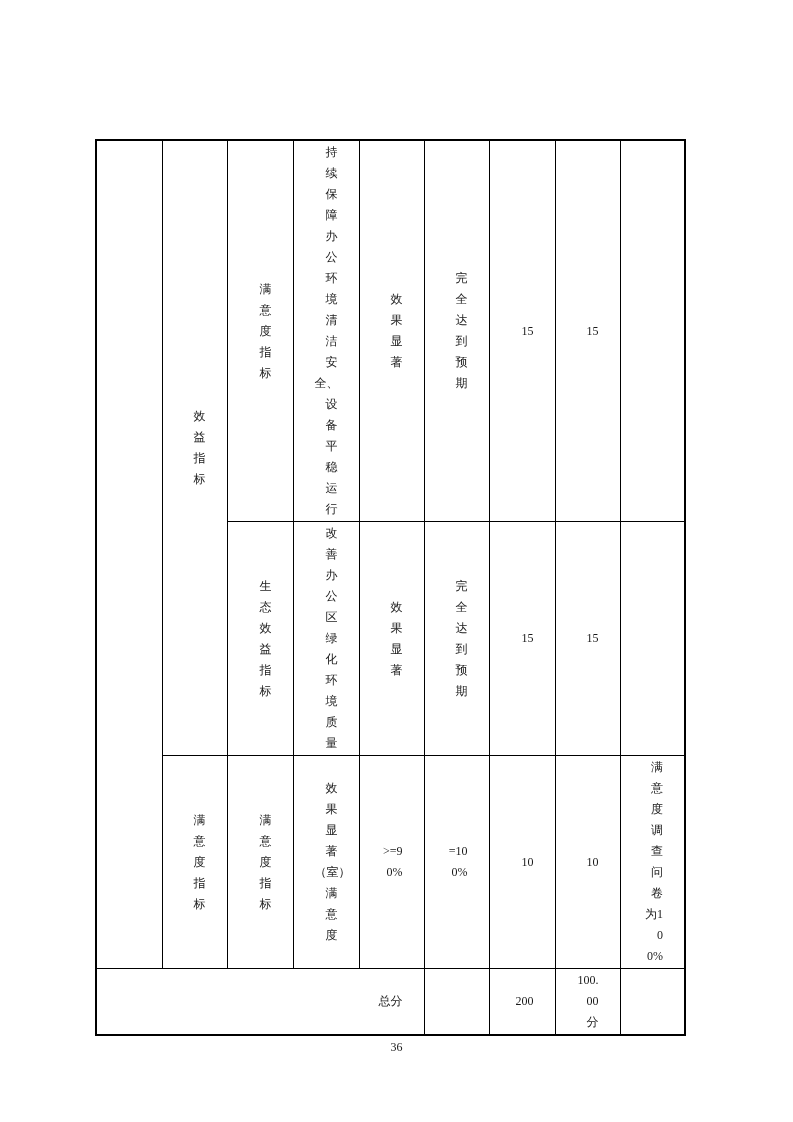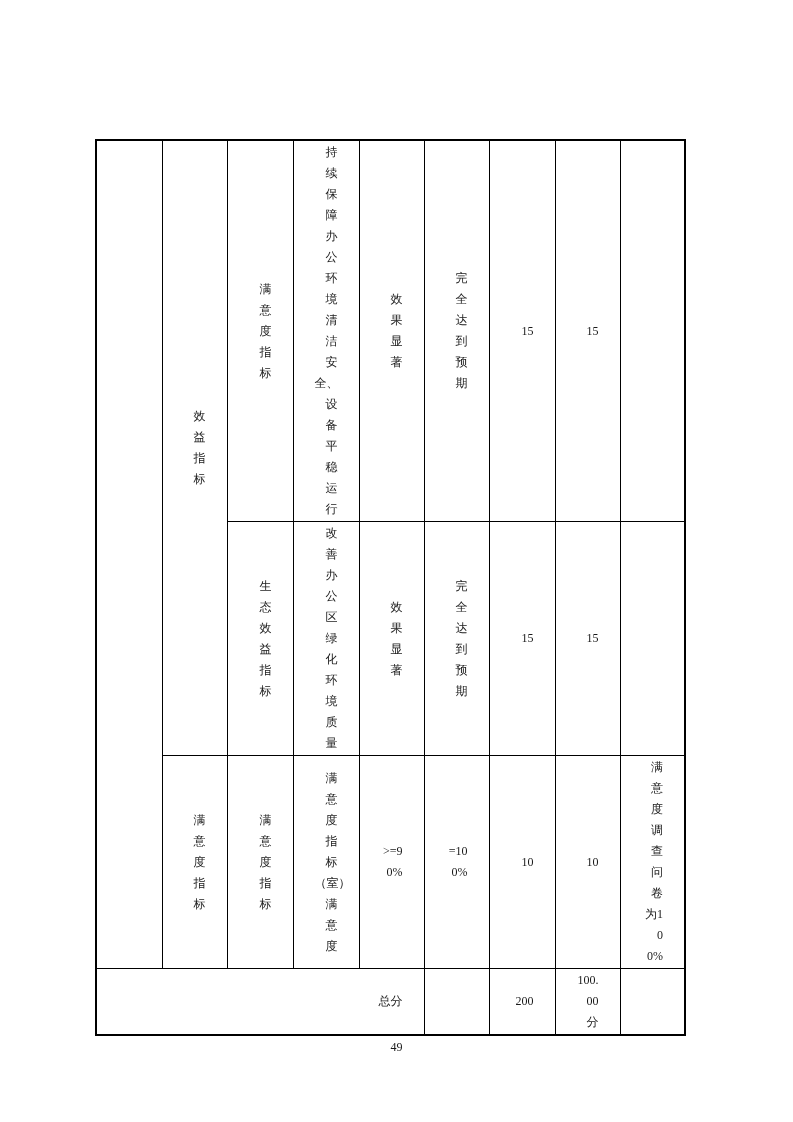--- a/index.html
+++ b/index.html
@@ -83,32 +83,32 @@
         <td>改善办公区绿化环境质量</td>
         <td>效果显著</td>
         <td>完全达到预期</td>
         <td>15</td>
         <td>15</td>
         <td></td>
       </tr>
       <tr class="row-satisf">
         <td>满意度指标</td>
         <td>满意度指标</td>
-        <td>满意度指标（室）满意度</td>
+        <td>效果显著（室）满意度</td>
         <td>&gt;=90%</td>
         <td>=100%</td>
         <td>10</td>
         <td>10</td>
         <td>满意度调查问卷为100%</td>
       </tr>
       <tr class="row-total">
         <td colspan="5">总分</td>
         <td></td>
         <td>200</td>
         <td>100.00 分</td>
         <td></td>
       </tr>
     </tbody>
   </table>
 
-  <div class="page-number">49</div>
+  <div class="page-number">36</div>
 
 </div>
 
 </body></html>

